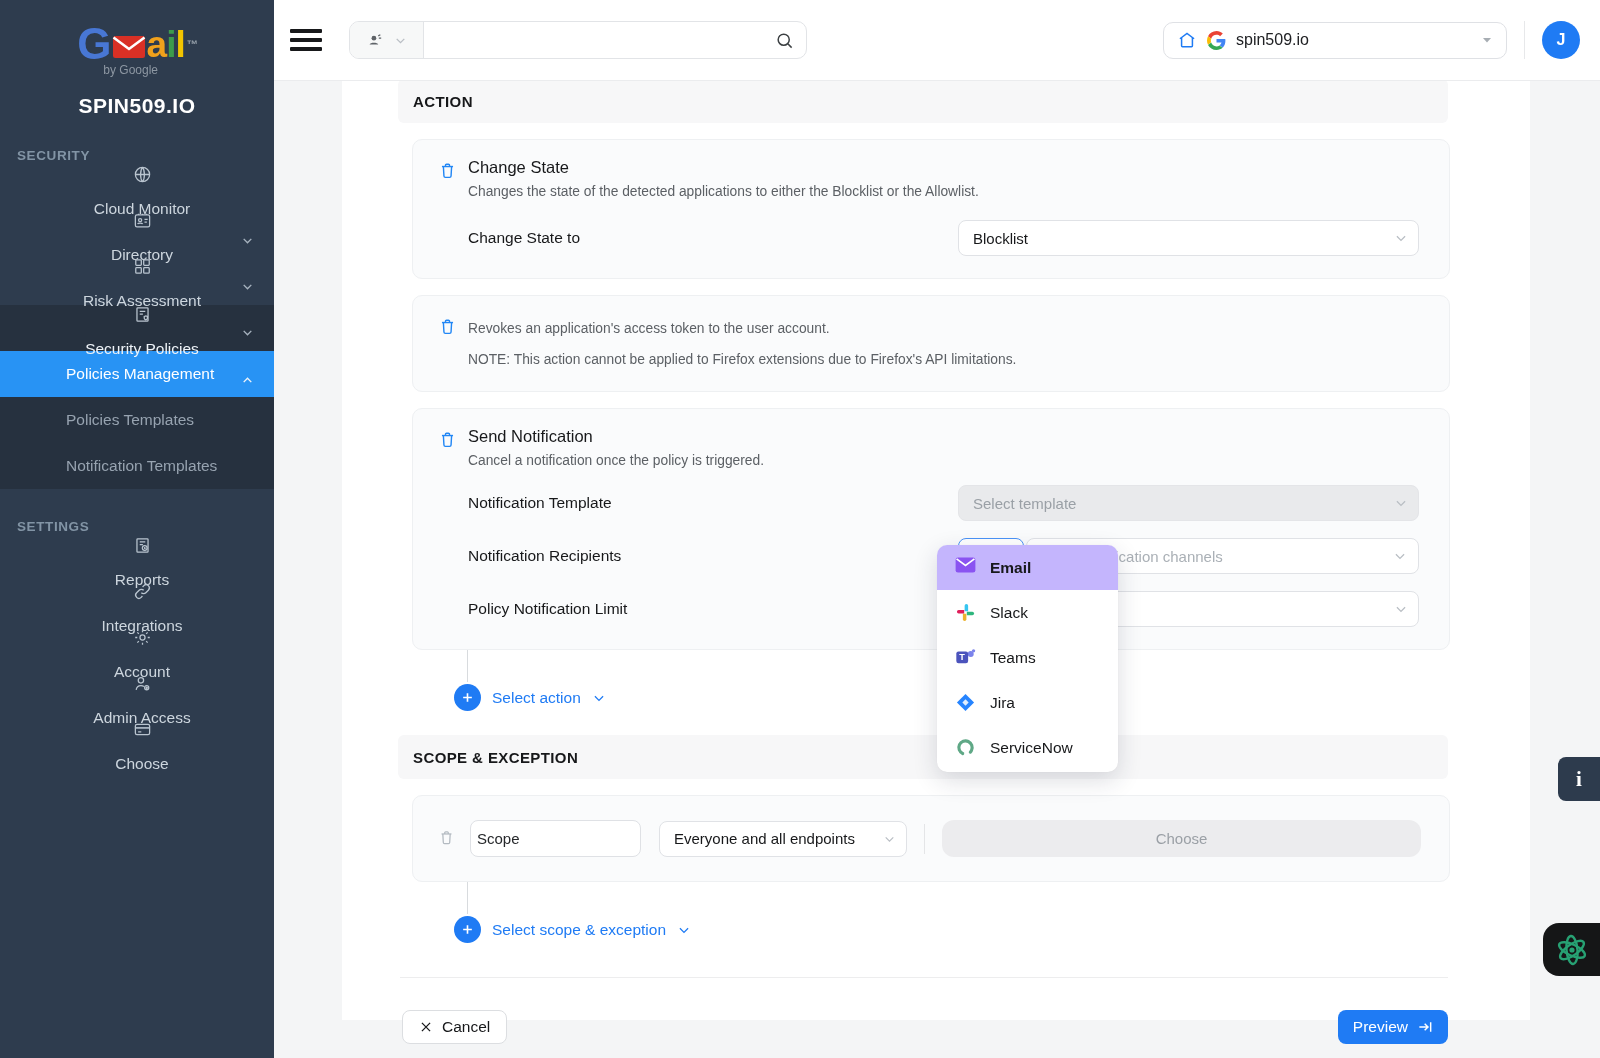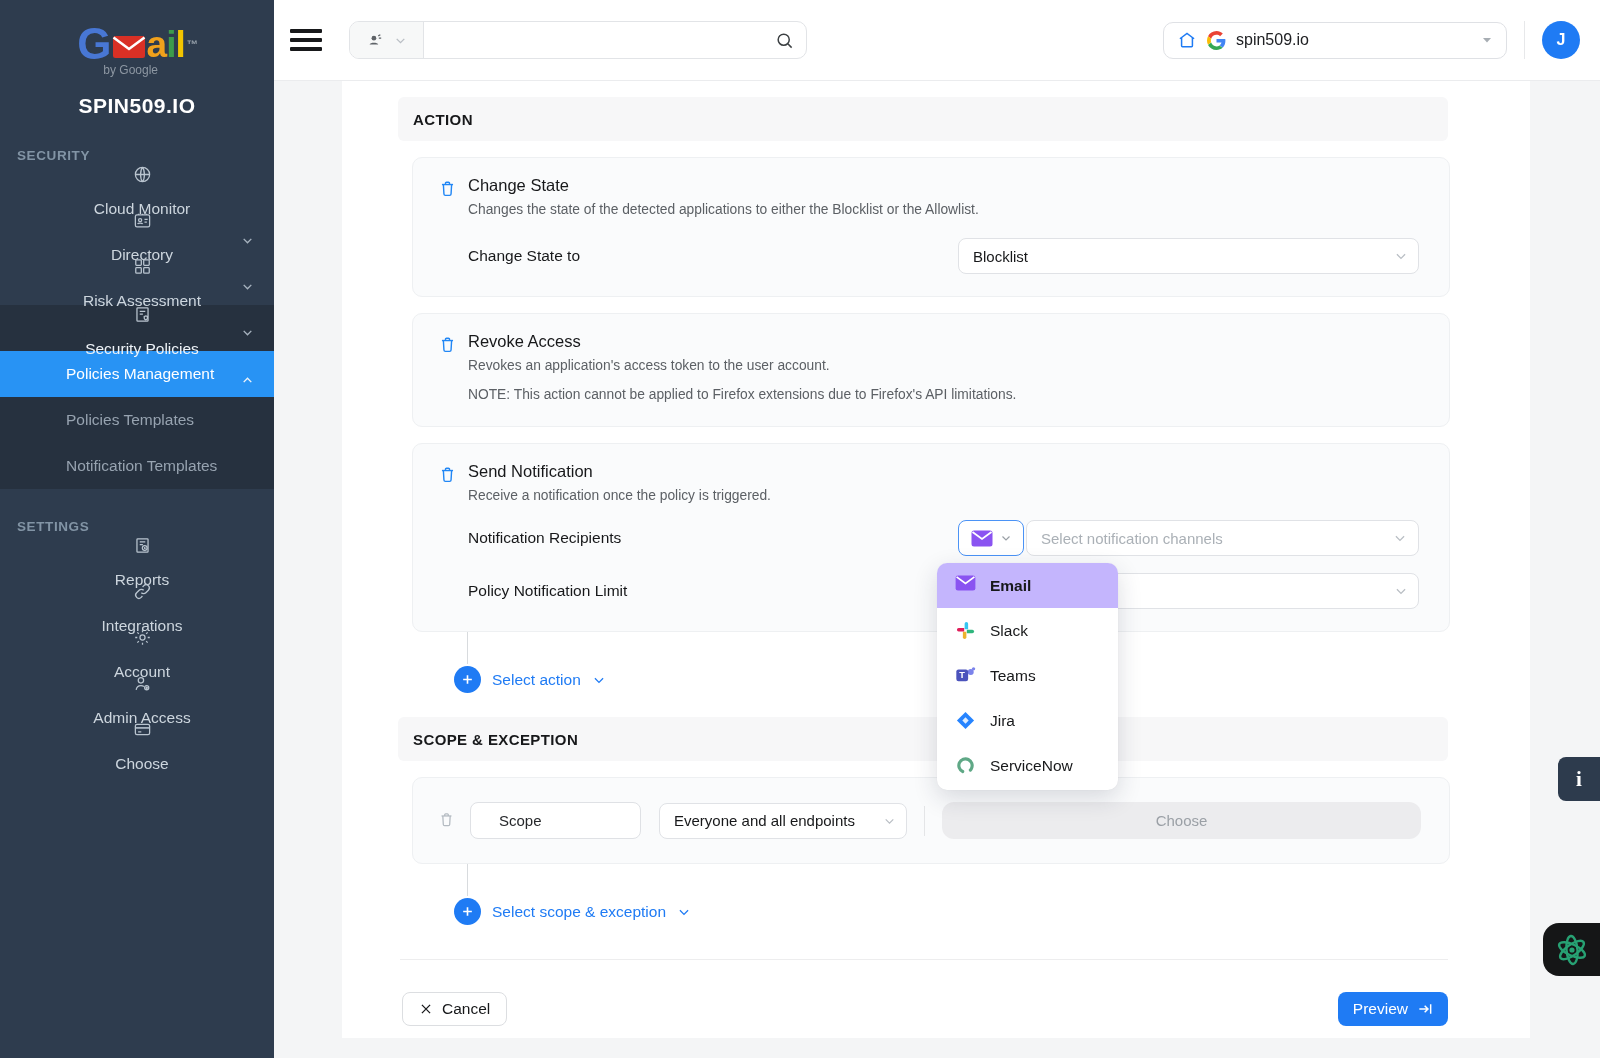--- a/index.html
+++ b/index.html
@@ -38,21 +38,21 @@
   .search-input { flex:1; border:none; outline:none; font-size:15px; padding:0 12px; background:transparent; }
   .search-ico-wrap { display:flex; align-items:center; padding-right:12px; }
   .tb-spacer { flex:1; }
   .domain-select { width:344px; height:37px; border:1px solid #dfe1e5; border-radius:10px; display:flex; align-items:center; padding:0 13px; gap:10px; cursor:pointer; background:#fff; }
   .domain-label { font-size:16px; color:#202124; }
   .domain-select .chev { margin-left:auto; color:#a7adb3; }
   .tb-divider { width:1px; height:38px; background:#e7e8ea; margin:0 17px 0 17px; }
   .avatar { width:38px; height:38px; border-radius:50%; background:#1f7bf4; color:#fff; font-size:16px; font-weight:bold; display:flex; align-items:center; justify-content:center; margin-right:20px; cursor:pointer; }
 
   
-  .panel { position:absolute; left:342px; top:81px; width:1188px; height:957px; background:#fff; z-index:5; }
+  .panel { position:absolute; left:342px; top:63px; width:1188px; height:957px; background:#fff; z-index:5; }
   .section-header { margin:16px 82px 0 56px; height:44px; background:#f7f7f8; border-radius:6px; display:flex; align-items:center; padding:0 15px; font-size:15px; font-weight:bold; letter-spacing:.4px; color:#17181a; }
   .card { margin:16px 80px 0 70px; background:#fafbfc; border:1px solid #eef0f2; border-radius:10px; padding:18px 30px 22px 25px; }
   .card-head { display:flex; gap:11px; }
   .trash { width:19px; height:21px; color:#2287f5; margin-top:3px; flex:none; cursor:pointer; }
   .card-title { font-size:16.5px; color:#17181a; }
   .card-desc { font-size:13.8px; color:#5c6065; margin-top:7px; }
   .card-note { font-size:13.8px; color:#5c6065; margin:14px 0 2px 30px; }
   .field-row { display:flex; align-items:center; margin-top:17px; padding-left:30px; }
   .field-label { flex:1; font-size:15.5px; color:#17181a; }
   .control { width:461px; position:relative; }
@@ -72,21 +72,21 @@
   .popup-item .p-ico { width:21px; height:21px; flex:none; }
 
   .connector { width:1px; height:32px; background:#d8dbde; margin:0 0 2px 125px; }
   .select-link-row { display:flex; align-items:center; gap:11px; margin-left:112px; cursor:pointer; }
   .plus-circle { width:27px; height:27px; border-radius:50%; background:#1f7bf4; display:flex; align-items:center; justify-content:center; color:#fff; }
   .link-text { color:#1f7bf4; font-size:15.5px; }
   .select-link-row .chev { color:#1f7bf4; }
 
   .scope-card { margin:16px 80px 0 70px; background:#fafbfc; border:1px solid #eef0f2; border-radius:10px; padding:24px 28px 24px 25px; display:flex; align-items:center; gap:15px; }
   .trash-gray { width:17px; height:19px; color:#b3bac1; flex:none; cursor:pointer; }
-  .scope-input { width:171px; height:37px; border:1px solid #dfe1e5; border-radius:8px; background:#fff; font-size:15px; color:#26282b; padding:0 28px; display:flex; align-items:center; }
+  .scope-input { width:171px; height:37px; border:1px solid #dfe1e5; border-radius:8px; background:#fff; font-size:15px; color:#26282b; padding:0 6px; display:flex; align-items:center; }
   .scope-select { width:248px; position:relative; margin-left:3px; }
   .scope-select .select { padding-right:28px; }
   .vdivider { width:1px; height:30px; background:#e4e5e7; margin:0 2px; }
   .choose-field { flex:1; height:37px; background:#ececee; border-radius:12px; display:flex; align-items:center; justify-content:center; font-size:15px; color:#9ba0a6; }
 
   .panel-divider { margin:34px 82px 0 58px; height:1px; background:#ededee; }
   .panel-footer { display:flex; align-items:center; justify-content:space-between; margin:32px 82px 0 60px; }
   .btn-cancel { height:34px; padding:0 16px; background:#fff; border:1px solid #dcdee1; border-radius:8px; display:flex; align-items:center; gap:9px; font-size:15.5px; color:#17181a; cursor:pointer; }
   .btn-preview { height:34px; padding:0 15px; background:#1f7bf4; border:none; border-radius:8px; display:flex; align-items:center; gap:9px; font-size:15.5px; color:#fff; cursor:pointer; }
 
@@ -354,42 +354,54 @@
   <div class="card">
     <div class="card-head">
       <span class="trash">
           <svg viewBox="0 0 24 24" fill="none" stroke="currentColor" stroke-width="1.8">
             <path d="M5 7h14"></path>
             <path d="M9.5 7V5.2A1.2 1.2 0 0110.7 4h2.6a1.2 1.2 0 011.2 1.2V7"></path>
             <path d="M6.8 7l.7 12a1.8 1.8 0 001.8 1.7h5.4a1.8 1.8 0 001.8-1.7l.7-12"></path>
           </svg>
         </span>
       <div>
-        <div class="card-title">Revoke Access</div>
         <div class="card-desc">Revokes an application's access token to the user account.</div>
       </div>
     </div>
     <div class="card-note">NOTE: This action cannot be applied to Firefox extensions due to Firefox's API limitations.</div>
   </div>
 
   <div class="card">
     <div class="card-head">
       <span class="trash">
           <svg viewBox="0 0 24 24" fill="none" stroke="currentColor" stroke-width="1.8">
             <path d="M5 7h14"></path>
             <path d="M9.5 7V5.2A1.2 1.2 0 0110.7 4h2.6a1.2 1.2 0 011.2 1.2V7"></path>
             <path d="M6.8 7l.7 12a1.8 1.8 0 001.8 1.7h5.4a1.8 1.8 0 001.8-1.7l.7-12"></path>
           </svg>
         </span>
       <div>
         <div class="card-title">Send Notification</div>
-        <div class="card-desc">Receive a notification once the policy is triggered.</div>
-      </div>
-    </div>
-
+        <div class="card-desc">Cancel a notification once the policy is triggered.</div>
+      </div>
+    </div>
+
+    <div class="field-row">
+      <div class="field-label">Notification Template</div>
+      <div class="control">
+        <div class="select disabled">
+          <span>Select template</span>
+          <span class="chev">
+              <svg width="14" height="14" viewBox="0 0 24 24" fill="none" stroke="currentColor" stroke-width="2.2">
+                <path d="M5 9l7 7 7-7"></path>
+              </svg>
+            </span>
+        </div>
+      </div>
+    </div>
 
     <div class="field-row">
       <div class="field-label">Notification Recipients</div>
       <div class="control recipients">
         <div class="channel-btn">
           <span>
               <svg width="22" height="17" viewBox="0 0 22 17">
                 <rect x="0.5" y="0.5" width="21" height="16" rx="2.5" fill="#8a53f1"></rect>
                 <path d="M1.5 2l9.5 7 9.5-7" fill="none" stroke="#fff" stroke-width="1.8"></path>
               </svg>

